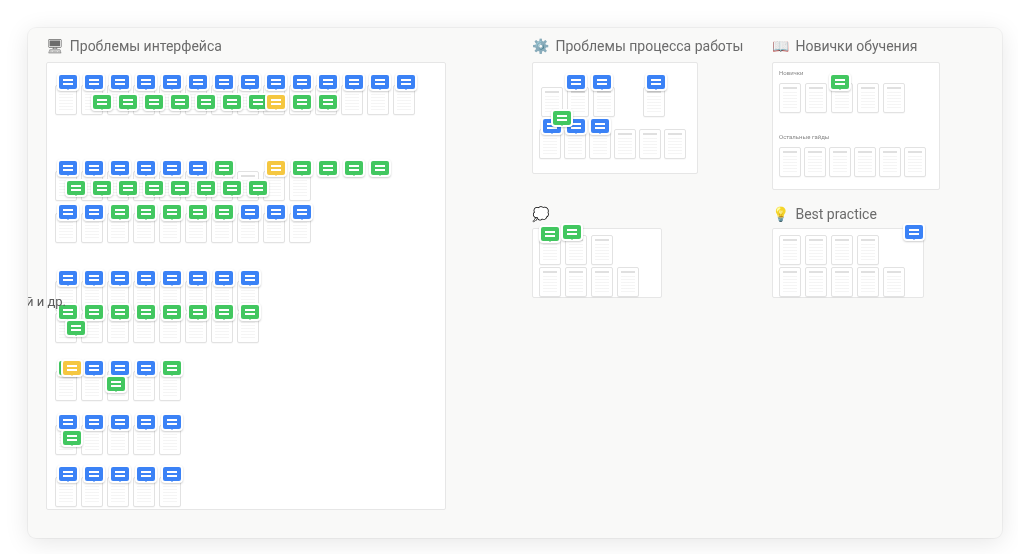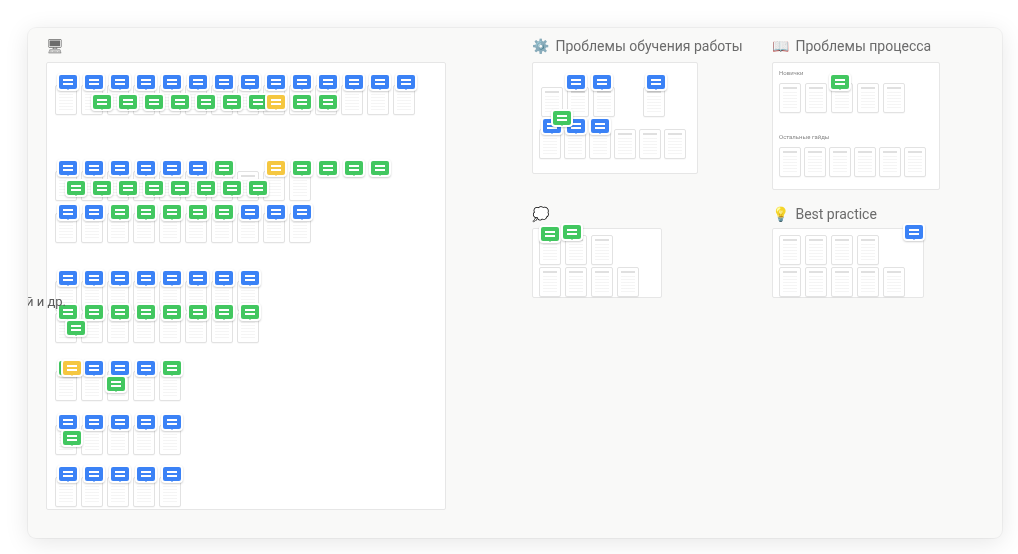--- a/index.html
+++ b/index.html
@@ -105,20 +105,21 @@
   left: -2px;
 }
 </style>
 </head>
 <body>
 
 <div class="canvas">
 
   <div class="section-title" style="left:18px; top:10px;">
     <span class="ico">🖥</span>
+    <span>Проблемы интерфейса</span>
   </div>
   <div class="frame" style="left:18px; top:34px; width:400px; height:448px;">
 
   <div class="card " style="left: 8px; top: 22px;"></div>
       <div class="card " style="left: 34px; top: 22px;"></div>
       <div class="card " style="left: 60px; top: 22px;"></div>
       <div class="card " style="left: 86px; top: 22px;"></div>
       <div class="card " style="left: 112px; top: 22px;"></div>
       <div class="card " style="left: 138px; top: 22px;"></div>
       <div class="card " style="left: 164px; top: 22px;"></div>
@@ -444,21 +445,21 @@
       <div class="pin blue" style="left: 88px; top: 402px;">
         <div class="bars"></div>
       </div>
       <div class="pin blue" style="left: 114px; top: 402px;">
         <div class="bars"></div>
       </div>
     </div>
 
   <div class="section-title" style="left:504px; top:10px;">
     <span class="ico">⚙️</span>
-    <span>Проблемы обучения работы</span>
+    <span>Проблемы процесса работы</span>
   </div>
   <div class="frame" style="left:504px; top:34px; width:166px; height:112px;">
       <div class="card " style="left: 8px; top: 24px;"></div>
       <div class="card " style="left: 34px; top: 24px;"></div>
       <div class="card " style="left: 60px; top: 24px;"></div>
       <div class="card " style="left: 110px; top: 24px;"></div>
       <div class="pin blue" style="left: 32px; top: 10px;">
         <div class="bars"></div>
       </div>
       <div class="pin blue" style="left: 58px; top: 10px;">
@@ -482,21 +483,21 @@
       <div class="pin blue" style="left: 56px; top: 54px;">
         <div class="bars"></div>
       </div>
       <div class="pin green" style="left: 18px; top: 46px;">
         <div class="bars"></div>
       </div>
     </div>
 
   <div class="section-title" style="left:744px; top:10px;">
     <span class="ico">📖</span>
-    <span>Проблемы процесса</span>
+    <span>Новички обучения</span>
   </div>
   <div class="frame" style="left:744px; top:34px; width:168px; height:128px;">
     <span class="mini-label" style="left:6px; top:6px;">Новички</span>
     <span class="mini-label" style="left:6px; top:70px;">Остальные гайды</span>
   <div class="card " style="left: 6px; top: 20px;"></div>
       <div class="card " style="left: 32px; top: 20px;"></div>
       <div class="card " style="left: 58px; top: 20px;"></div>
       <div class="card " style="left: 84px; top: 20px;"></div>
       <div class="card " style="left: 110px; top: 20px;"></div>
       <div class="pin green" style="left: 56px; top: 10px;">

